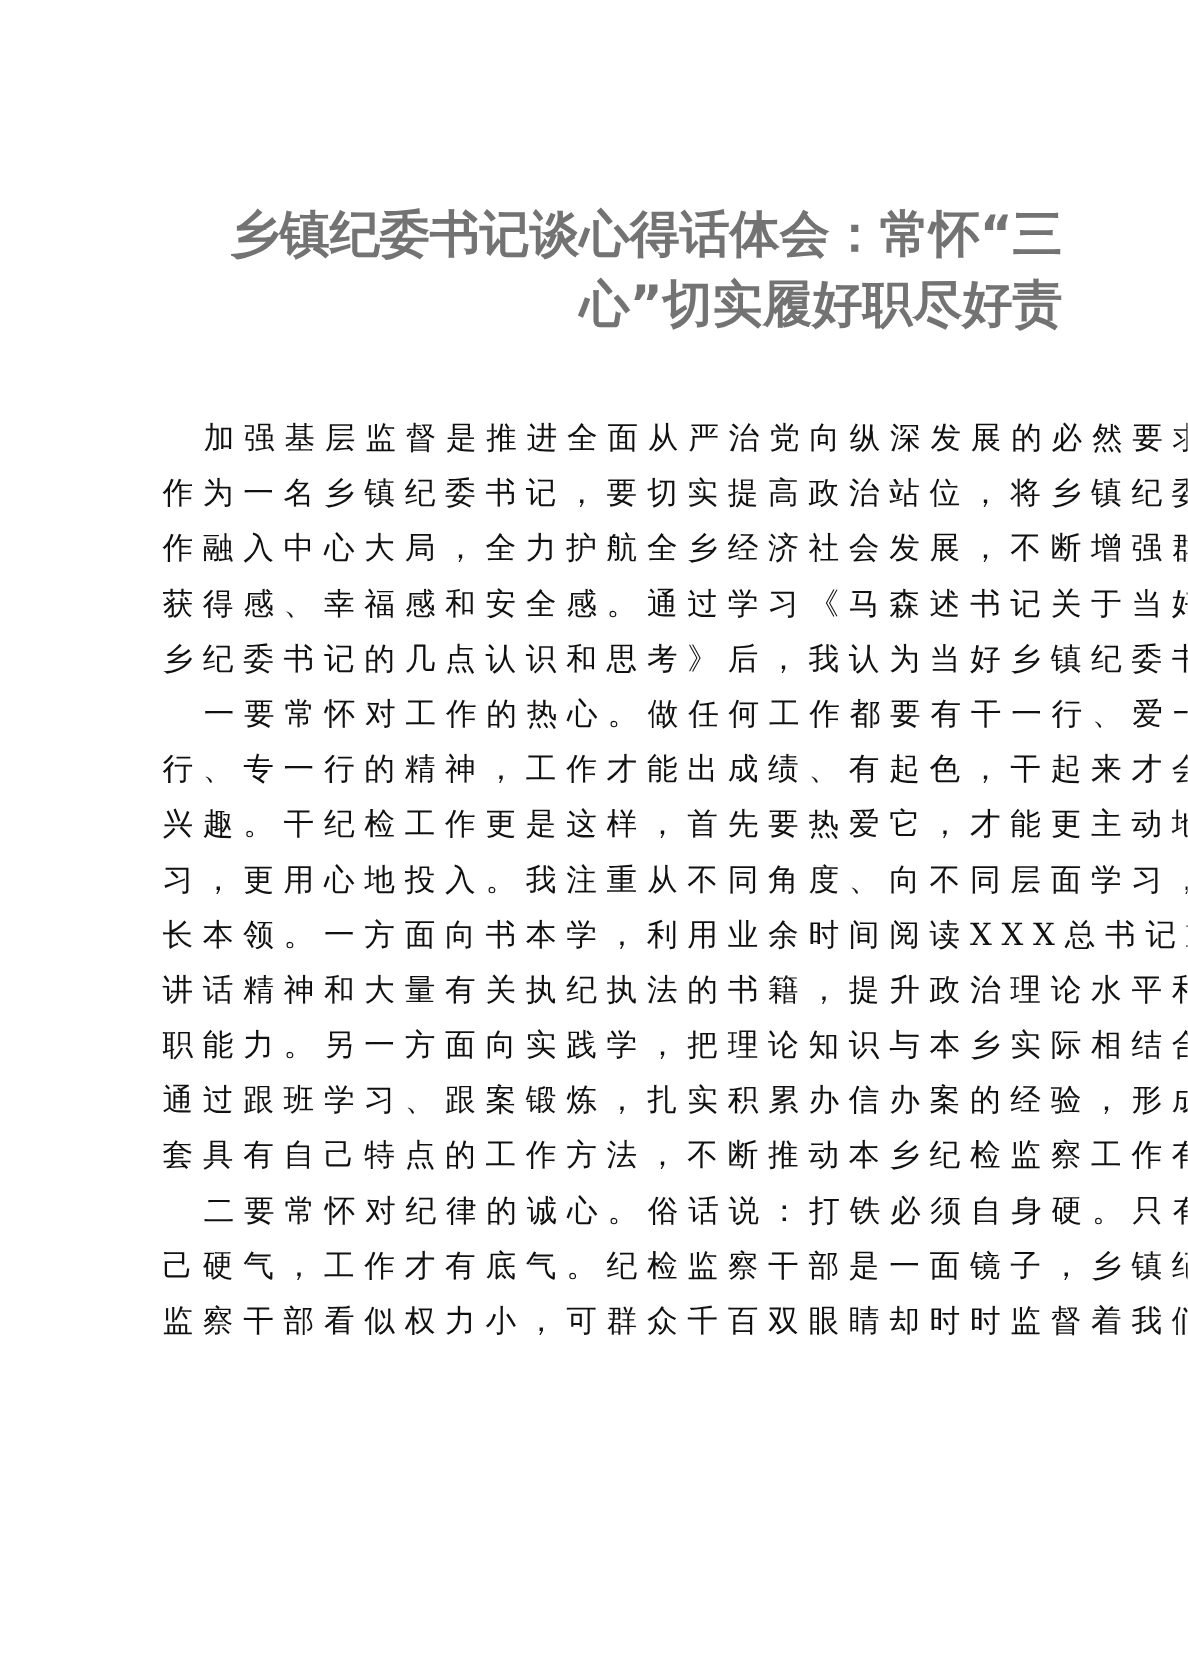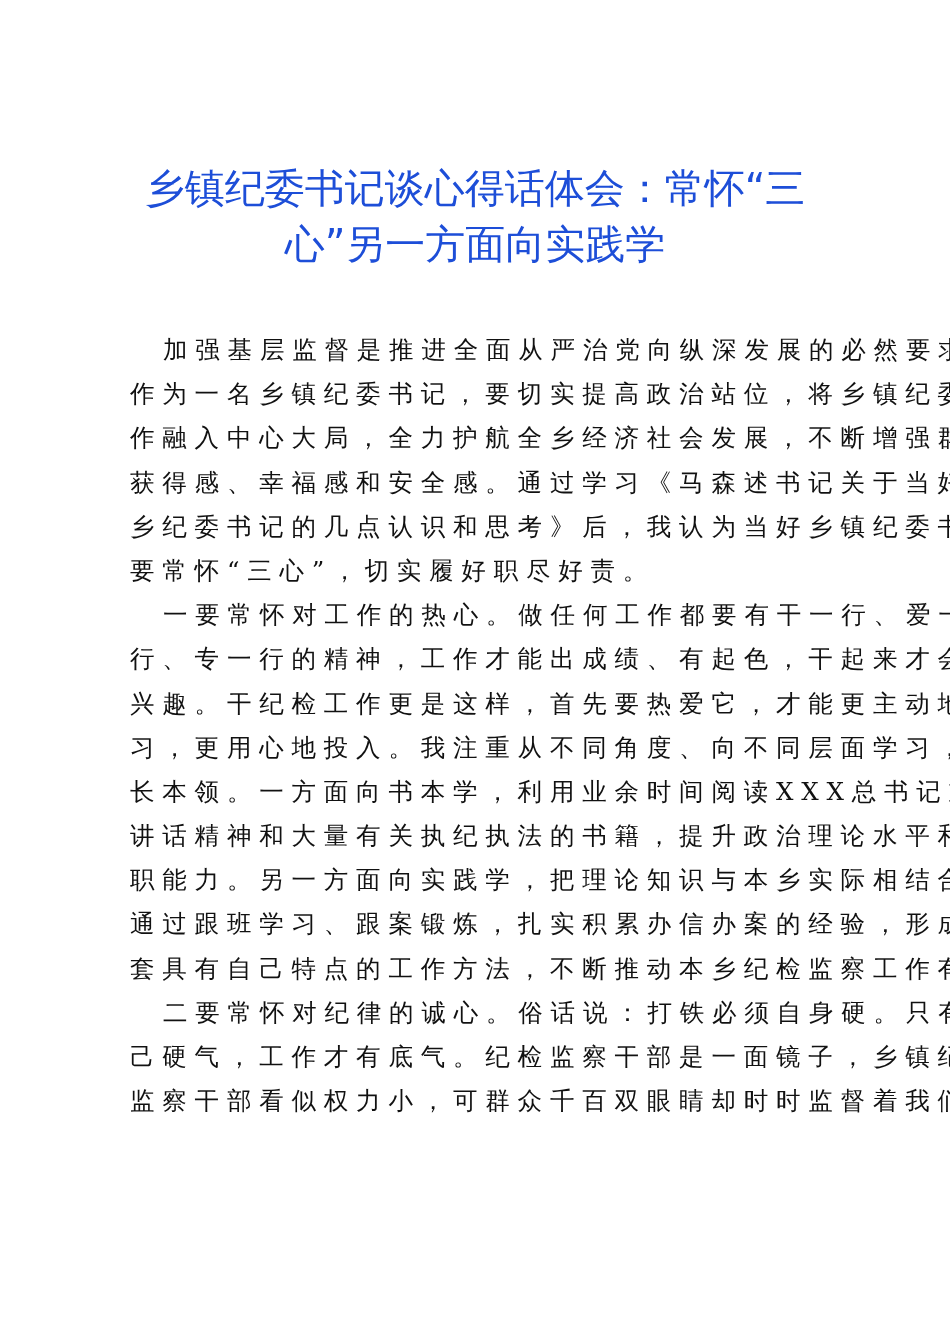--- a/index.html
+++ b/index.html
@@ -20,27 +20,27 @@
       left: 0;
       top: 0;
       width: 950px;
       height: 1344px;
       background: #ffffff;
     }
     .title {
       position: absolute;
       left: 100px;
       width: 750px;
-      text-align: center;
+      text-align: right;
       font-family: "DejaVu Sans", "Liberation Sans", sans-serif;
-      font-weight: normal;
+      font-weight: bold;
       font-size: 40px;
       line-height: 56px;
       letter-spacing: 0px;
-      color: #1d4ed8;
+      color: #737373;
     }
     .title .tline {
       display: block;
       white-space: nowrap;
     }
     .body-text {
       position: absolute;
       left: 130px;
       top: 328px;
       width: 700px;
@@ -58,32 +58,31 @@
       padding-left: 33px;
     }
   </style>
 </head>
 <body>
 
 <div class="page">
 
   <div class="title" style="top:160px;">
     <span class="tline">乡镇纪委书记谈心得话体会：常怀“三</span>
-    <span class="tline">心”另一方面向实践学</span>
+    <span class="tline">心”切实履好职尽好责</span>
   </div>
 
   <div class="body-text">
 
     <div>
       <span class="line indent">加强基层监督是推进全面从严治党向纵深发展的必然要求，</span>
       <span class="line">作为一名乡镇纪委书记，要切实提高政治站位，将乡镇纪委工</span>
       <span class="line">作融入中心大局，全力护航全乡经济社会发展，不断增强群众</span>
       <span class="line">获得感、幸福感和安全感。通过学习《马森述书记关于当好县</span>
       <span class="line">乡纪委书记的几点认识和思考》后，我认为当好乡镇纪委书记</span>
-      <span class="line">要常怀“三心”，切实履好职尽好责。</span>
     </div>
 
     <div>
       <span class="line indent">一要常怀对工作的热心。做任何工作都要有干一行、爱一</span>
       <span class="line">行、专一行的精神，工作才能出成绩、有起色，干起来才会有</span>
       <span class="line">兴趣。干纪检工作更是这样，首先要热爱它，才能更主动地学</span>
       <span class="line">习，更用心地投入。我注重从不同角度、向不同层面学习，增</span>
       <span class="line">长本领。一方面向书本学，利用业余时间阅读XXX总书记重要</span>
       <span class="line">讲话精神和大量有关执纪执法的书籍，提升政治理论水平和履</span>
       <span class="line">职能力。另一方面向实践学，把理论知识与本乡实际相结合，</span>

